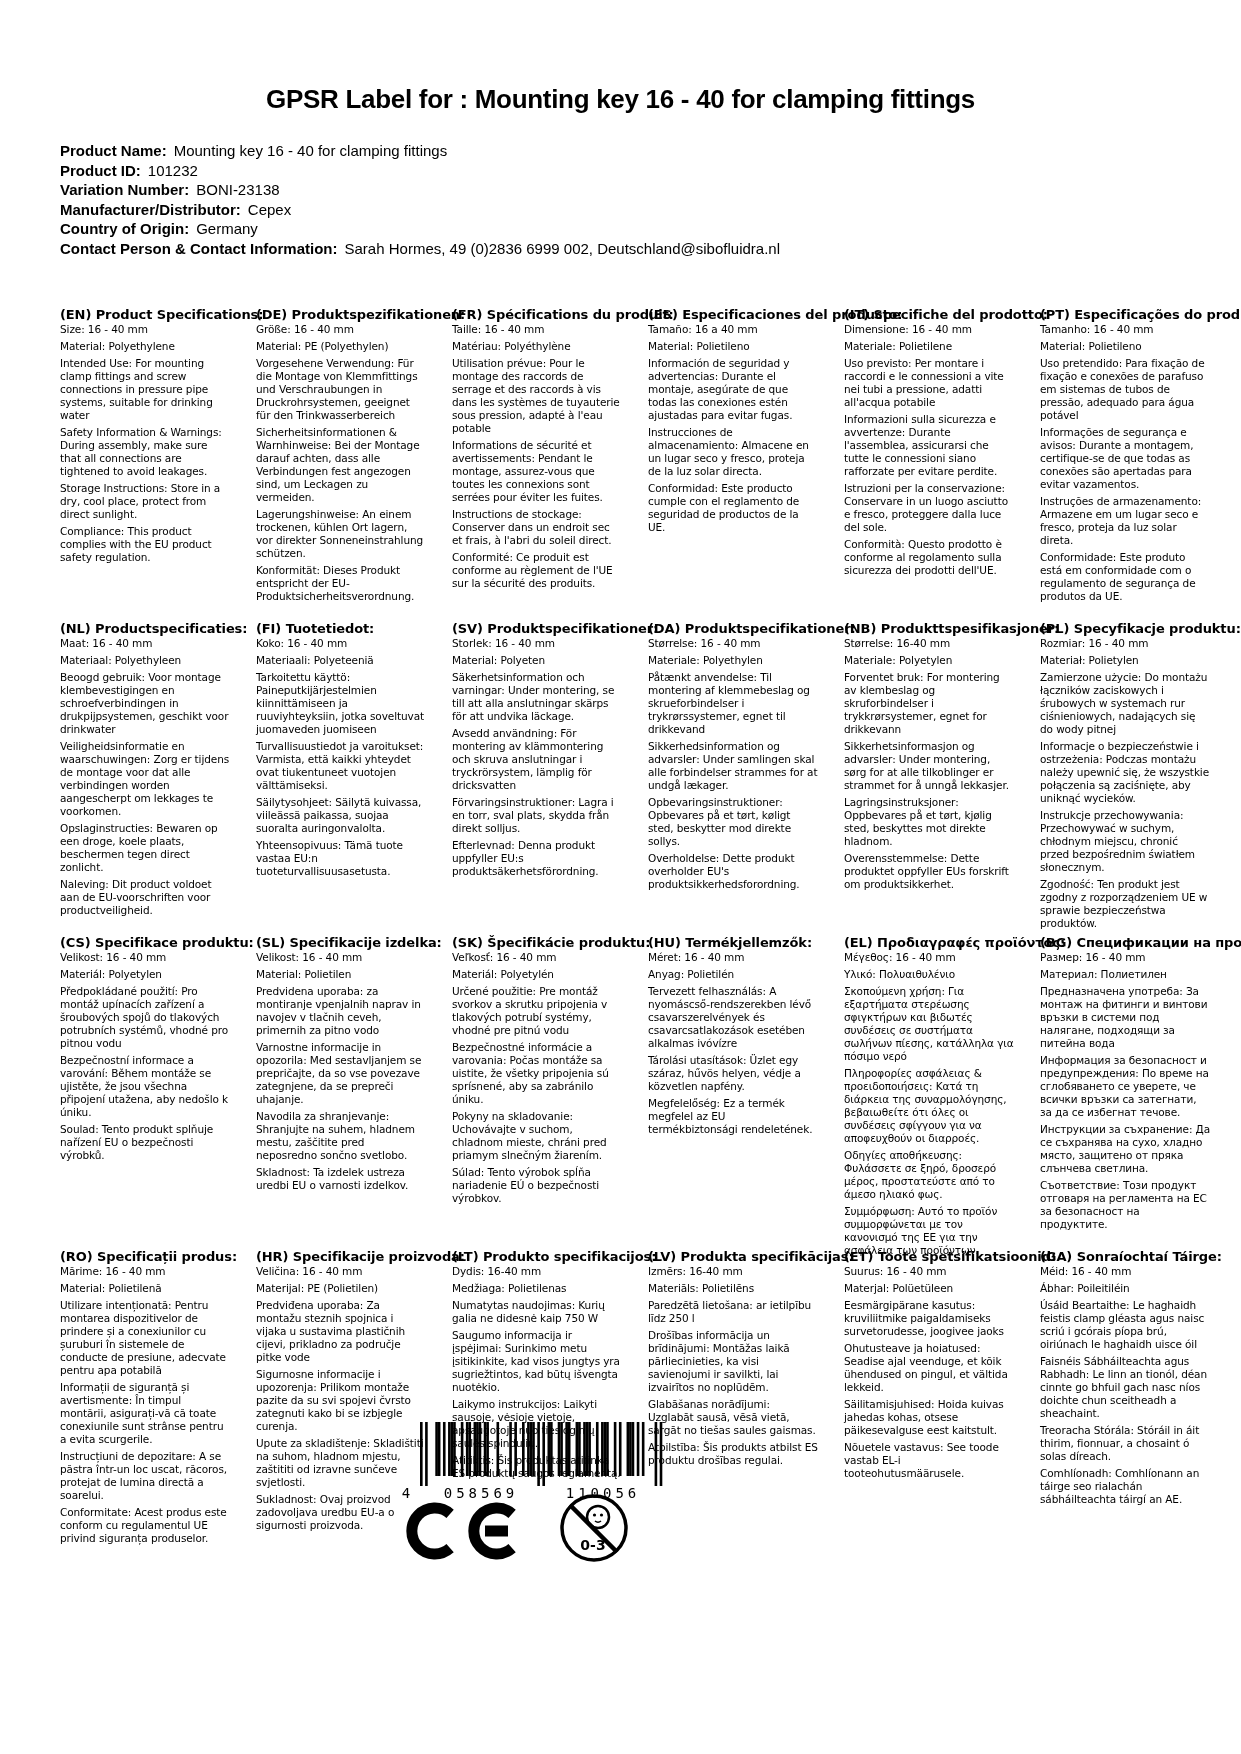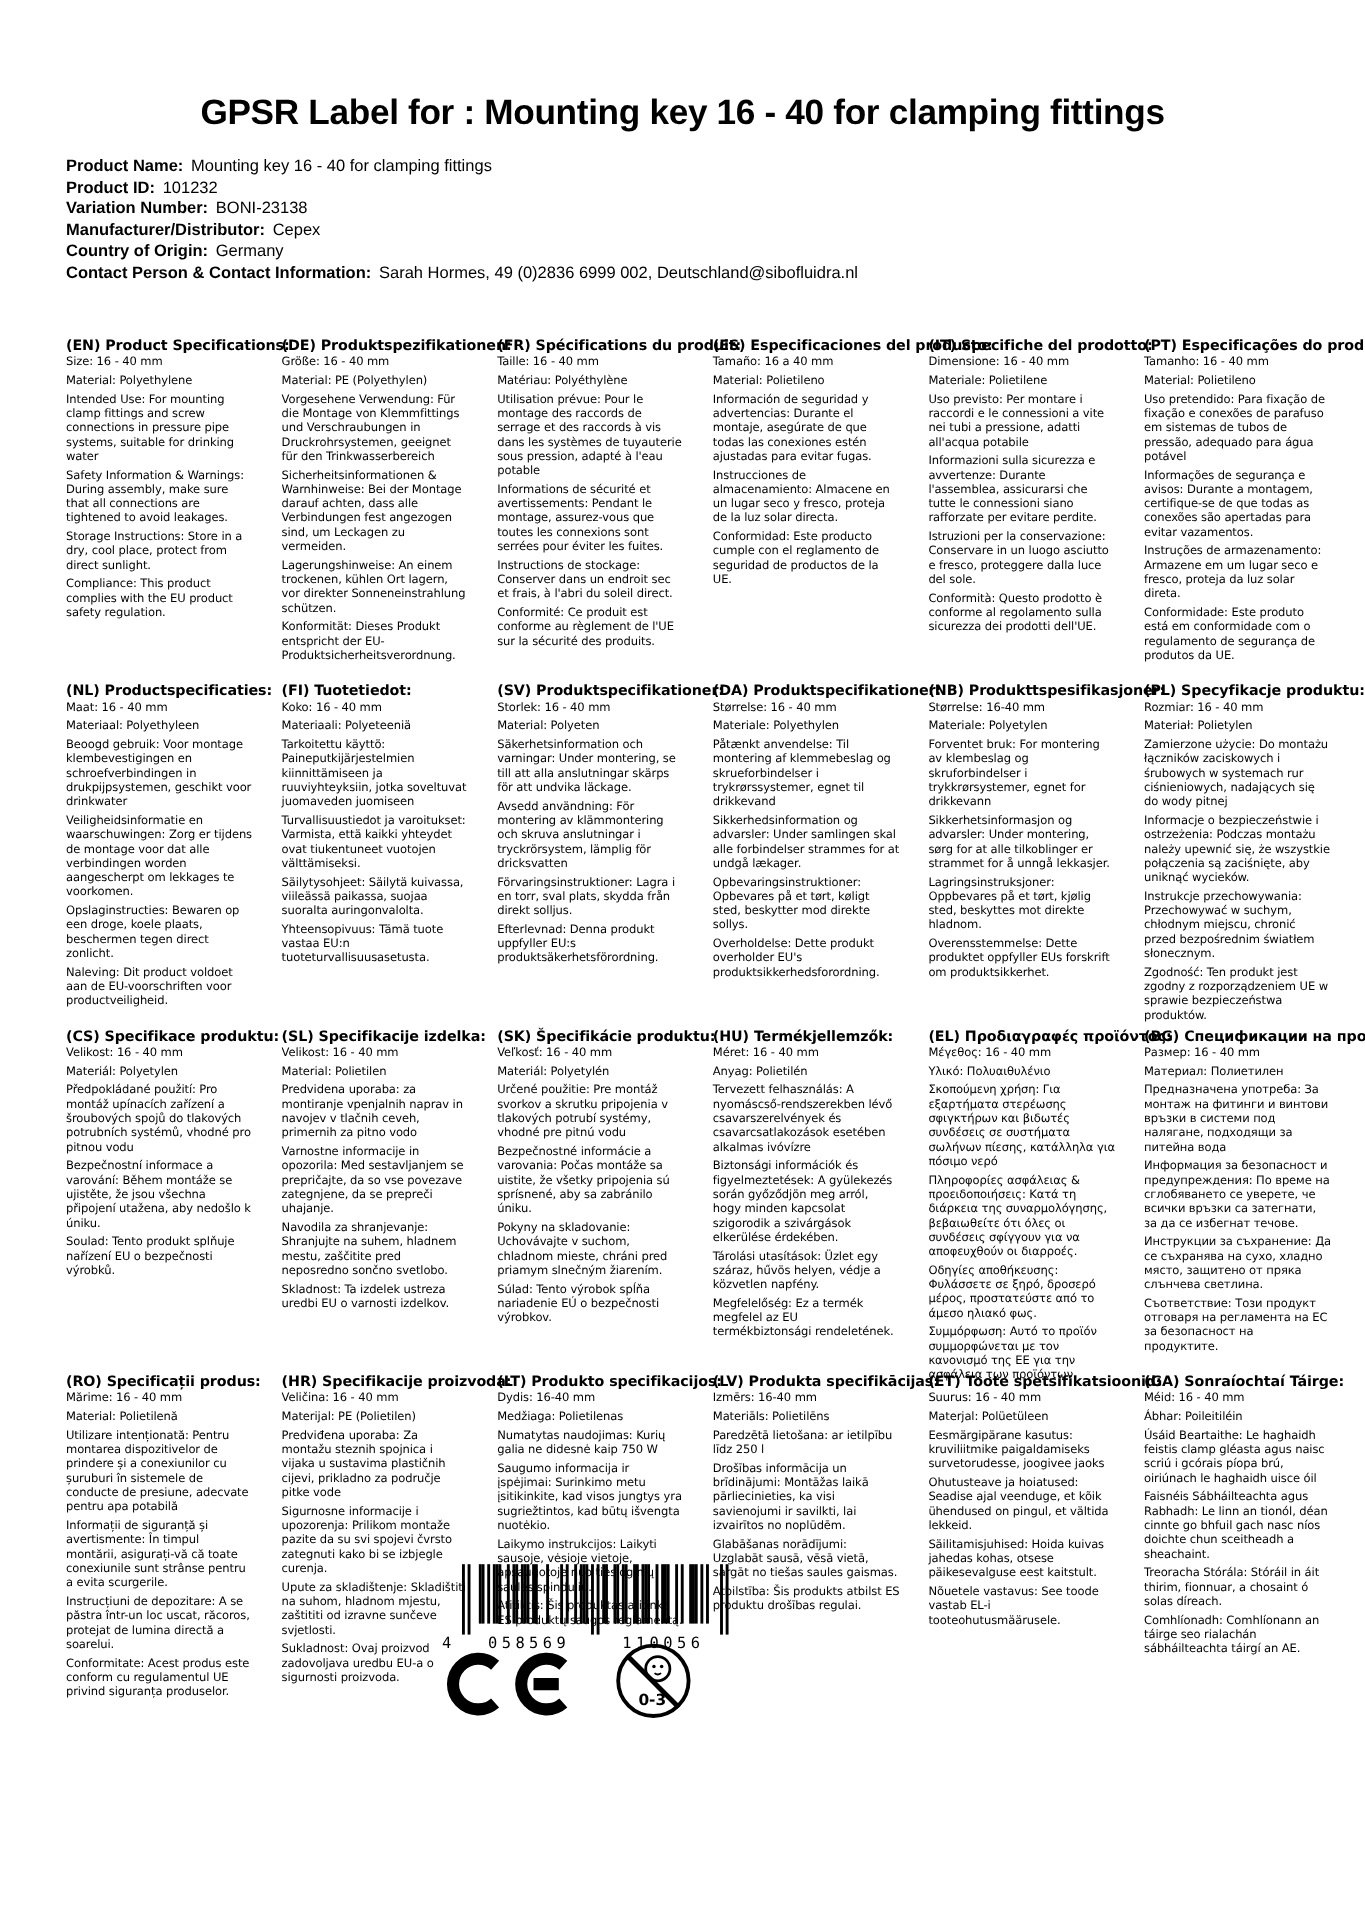--- a/index.html
+++ b/index.html
@@ -5,21 +5,21 @@
   html,body{margin:0;padding:0;}
   body{
     width:1241px;height:1754px;position:relative;
     background:#ffffff;color:#000;
     font-family:"DejaVu Sans",sans-serif;
     -webkit-font-smoothing:antialiased;
   }
   .title{
     position:absolute;top:84px;left:0;width:100%;
     text-align:center;font-family:"Liberation Sans",sans-serif;
-    font-weight:bold;font-size:32px;letter-spacing:-.3px;
+    font-weight:bold;font-size:26px;letter-spacing:-.3px;
   }
   .product-info{
     position:absolute;left:60px;top:141px;
     font-family:"Liberation Sans",sans-serif;
     font-size:15px;line-height:19.5px;
   }
   .info-label{font-weight:bold;margin-right:7px;margin-top:11px;}
   .lang-grid{
     position:absolute;left:60px;top:308px;
     display:grid;grid-template-columns:repeat(6,170px);
@@ -182,21 +182,20 @@
       <p class="lang-par">Určené použitie: Pre montáž svorkov a skrutku pripojenia v tlakových potrubí systémy, vhodné pre pitnú vodu</p>
       <p class="lang-par">Bezpečnostné informácie a varovania: Počas montáže sa uistite, že všetky pripojenia sú sprísnené, aby sa zabránilo úniku.</p>
       <p class="lang-par">Pokyny na skladovanie: Uchovávajte v suchom, chladnom mieste, chráni pred priamym slnečným žiarením.</p>
       <p class="lang-par">Súlad: Tento výrobok spĺňa nariadenie EÚ o bezpečnosti výrobkov.</p>
     </div>
     <div class="lang-block">
       <div class="lang-heading">(HU) Termékjellemzők:</div>
       <p class="lang-par">Méret: 16 - 40 mm</p>
       <p class="lang-par">Anyag: Polietilén</p>
       <p class="lang-par">Tervezett felhasználás: A nyomáscső-rendszerekben lévő csavarszerelvények és csavarcsatlakozások esetében alkalmas ivóvízre</p>
-      <p class="lang-par">Biztonsági információk és figyelmeztetések: A gyülekezés során győződjön meg arról, hogy minden kapcsolat szigorodik a szivárgások elkerülése érdekében.</p>
       <p class="lang-par">Tárolási utasítások: Üzlet egy száraz, hűvös helyen, védje a közvetlen napfény.</p>
       <p class="lang-par">Megfelelőség: Ez a termék megfelel az EU termékbiztonsági rendeletének.</p>
     </div>
     <div class="lang-block">
       <div class="lang-heading">(EL) Προδιαγραφές προϊόντος:</div>
       <p class="lang-par">Μέγεθος: 16 - 40 mm</p>
       <p class="lang-par">Υλικό: Πολυαιθυλένιο</p>
       <p class="lang-par">Σκοπούμενη χρήση: Για εξαρτήματα στερέωσης σφιγκτήρων και βιδωτές συνδέσεις σε συστήματα σωλήνων πίεσης, κατάλληλα για πόσιμο νερό</p>
       <p class="lang-par">Πληροφορίες ασφάλειας &amp; προειδοποιήσεις: Κατά τη διάρκεια της συναρμολόγησης, βεβαιωθείτε ότι όλες οι συνδέσεις σφίγγουν για να αποφευχθούν οι διαρροές.</p>
       <p class="lang-par">Οδηγίες αποθήκευσης: Φυλάσσετε σε ξηρό, δροσερό μέρος, προστατεύστε από το άμεσο ηλιακό φως.</p>

